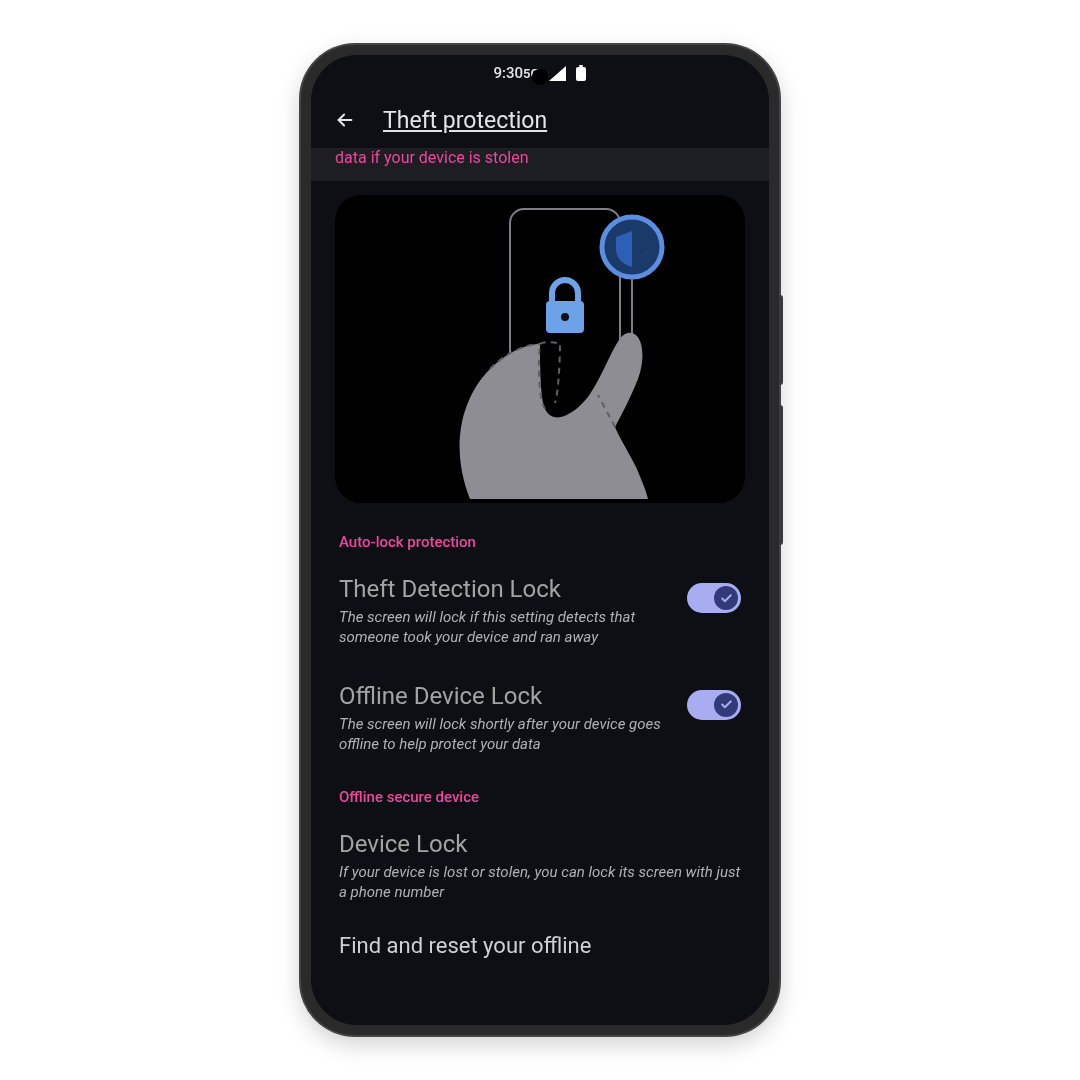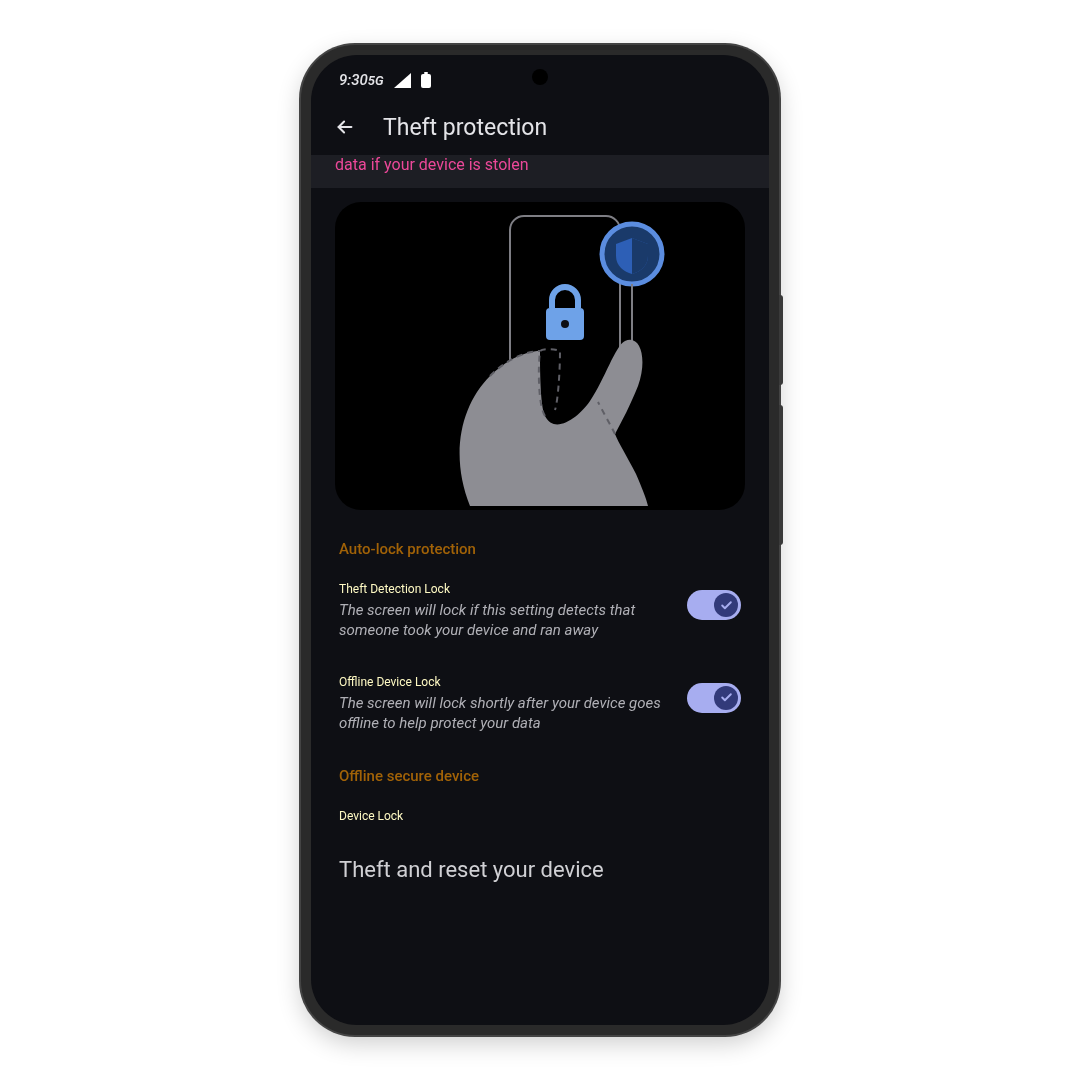--- a/index.html
+++ b/index.html
@@ -45,33 +45,33 @@
     left: 50%;
     transform: translateX(-50%);
     width: 16px;
     height: 16px;
     background: #000;
     border-radius: 50%;
     z-index: 10;
   }
   .status-bar {
     display: flex;
-    justify-content: flex-start;
-    align-items: center;
-    padding: 16px 28px 6px 28px;
+    justify-content: center;
+    align-items: center;
+    padding: 9px 28px 6px 28px;
     font-size: 15px;
     font-weight: 500;
-    font-style: italic;
   }
   .status-right { display: flex; align-items: center; gap: 10px; }
   .header {
     display: flex;
     align-items: center;
     gap: 24px;
     padding: 18px 20px 14px 20px;
+    text-decoration: underline;
   }
   .back-btn {
     width: 28px;
     height: 28px;
     display: flex;
     align-items: center;
     justify-content: center;
     cursor: pointer;
   }
   .page-title {
@@ -90,38 +90,38 @@
     margin: 14px 8px 22px 8px;
     height: 308px;
     background: #000;
     border-radius: 26px;
     display: flex;
     align-items: center;
     justify-content: center;
     overflow: hidden;
   }
   .section-label {
-    color: #a16207;
+    color: #ec4899;
     font-size: 15px;
     font-weight: 500;
     padding: 8px 12px 16px 12px;
   }
   .setting-row {
     display: flex;
     align-items: flex-start;
     justify-content: space-between;
     padding: 8px 12px 26px 12px;
     gap: 12px;
     cursor: pointer;
   }
   .setting-row.no-toggle { padding-bottom: 22px; }
   .setting-text { flex: 1; }
   .setting-title {
-    font-size: 12px;
-    color: #fef9c3;
+    font-size: 24px;
+    color: #a3a3a3;
     margin-bottom: 4px;
     font-weight: 400;
   }
   .setting-desc {
     font-size: 15px;
     color: #b0b0b6;
     line-height: 1.35;
     font-style: italic;
   }
   .toggle {
@@ -248,20 +248,21 @@
               </svg>
           </div>
         </div>
       </div>
 
       <div class="section-label">Offline secure device</div>
 
       <div class="setting-row no-toggle">
         <div class="setting-text">
           <div class="setting-title">Device Lock</div>
-        </div>
-      </div>
-
-      <div class="bottom-link">Theft and reset your device</div>
+          <div class="setting-desc">If your device is lost or stolen, you can lock its screen with just a phone number</div>
+        </div>
+      </div>
+
+      <div class="bottom-link">Find and reset your offline</div>
 
     </div>
   </div>
 </div>
 
 </body></html>

